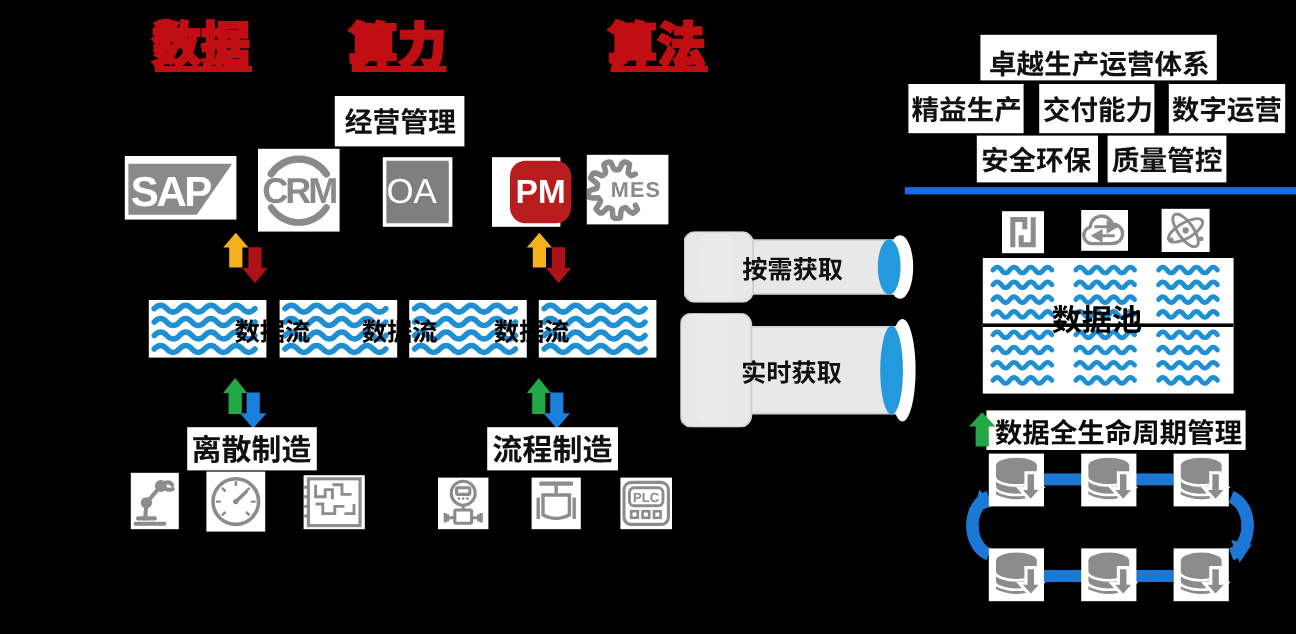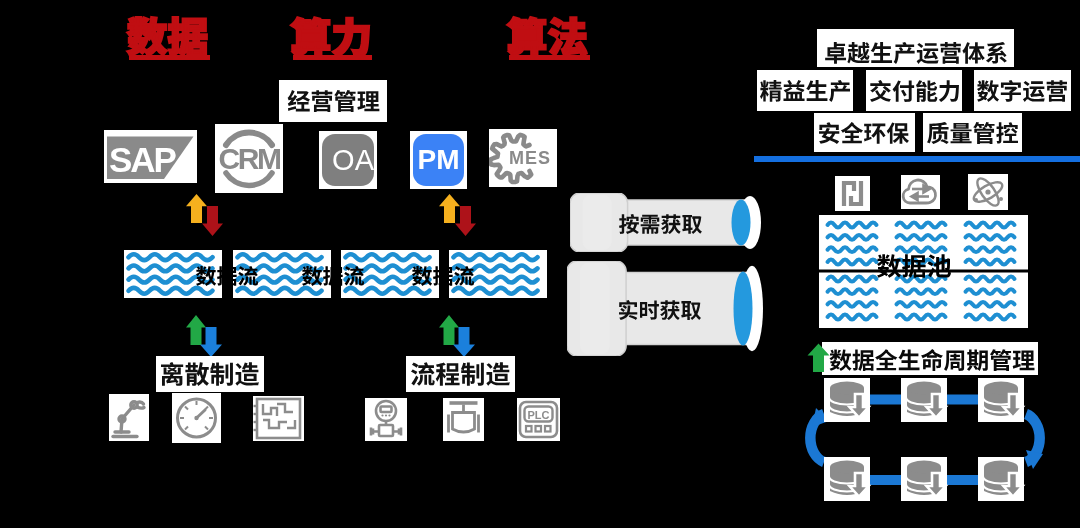--- a/index.html
+++ b/index.html
@@ -27,23 +27,23 @@
 <polygon points="3,6.5 89.5,6.5 60,49 3,49" fill="#8A8A8A"></polygon>
 <text x="5" y="42" font-family="Liberation Sans,sans-serif" font-weight="bold" font-size="35" fill="#fff" letter-spacing="-2">SAP</text>
 </svg>
 <div class="wb" style="left:215px;top:124px;width:68px;height:69px"></div>
 <svg style="position:absolute;left:215px;top:124px" width="68" height="69" viewBox="0 0 68 69">
 <path d="M11 21 A27.5 27.5 0 0 1 57 21" fill="none" stroke="#8A8A8A" stroke-width="6" stroke-linecap="round"></path>
 <path d="M11 49 A27.5 27.5 0 0 0 57 49" fill="none" stroke="#8A8A8A" stroke-width="5.6" stroke-linecap="round"></path>
 <text x="34" y="45" text-anchor="middle" font-family="Liberation Sans,sans-serif" font-weight="bold" font-size="30" fill="#8A8A8A" letter-spacing="-2.5">CRM</text>
 </svg>
 <div class="wb" style="left:319px;top:131px;width:58px;height:58px"></div>
-<div style="position:absolute;left:322px;top:134px;width:52px;height:52px;background:#7F7F7F;border-radius:13px;color:#fff;font-size:29px;text-align:right;line-height:52px;font-family:'Liberation Sans',sans-serif">OA</div>
+<div style="position:absolute;left:322px;top:134px;width:52px;height:52px;background:#7F7F7F;border-radius:1px;color:#fff;font-size:29px;text-align:left;line-height:52px;font-family:'Liberation Sans',sans-serif">OA</div>
 <div class="wb" style="left:410px;top:131px;width:57px;height:58px"></div>
-<div style="position:absolute;left:413px;top:134px;width:51px;height:52px;background:#3b82f6;border-radius:13px;color:#fff;font-size:28px;font-weight:bold;text-align:center;line-height:52px;font-family:'Liberation Sans',sans-serif">PM</div>
+<div style="position:absolute;left:425px;top:134px;width:51px;height:52px;background:#b91c1c;border-radius:13px;color:#fff;font-size:28px;font-weight:bold;text-align:center;line-height:52px;font-family:'Liberation Sans',sans-serif">PM</div>
 <div class="wb" style="left:489px;top:129px;width:68px;height:58px"></div>
 <svg style="position:absolute;left:489px;top:129px" width="68" height="58" viewBox="0 0 68 58">
 <path d="M40.5 42.0 L42.2 45.5 L41.1 46.8 L39.9 47.8 L38.5 48.7 L35.8 47.3 L32.5 44.0 L31.4 44.2 L30.3 44.6 L29.3 45.0 L28.5 47.0 L28.0 52.3 L26.4 52.9 L24.8 53.0 L23.1 52.9 L21.7 51.6 L21.3 45.9 L20.4 44.9 L19.4 44.5 L18.3 44.1 L17.0 44.3 L13.0 48.4 L11.1 48.5 L9.8 47.5 L8.6 46.4 L7.7 45.0 L10.7 40.5 L11.4 38.5 L10.9 37.5 L10.3 36.6 L9.6 35.7 L4.9 36.1 L2.0 35.4 L1.5 33.9 L1.2 32.2 L1.2 30.6 L4.7 29.0 L8.4 27.9 L8.6 26.8 L8.8 25.7 L9.0 24.5 L6.9 22.6 L3.2 19.6 L3.7 18.0 L4.5 16.6 L5.4 15.3 L7.8 15.1 L12.5 17.5 L13.7 17.0 L14.5 16.2 L15.4 15.5 L15.7 13.9 L14.2 8.4 L15.3 7.1 L16.8 6.5 L18.4 6.0 L20.1 6.3 L22.4 11.5 L23.7 12.5 L24.8 12.5 L26.0 12.5 L27.1 12.2 L29.3 7.3 L31.2 5.9 L32.8 6.3 L34.3 6.9 L35.6 7.8 L34.8 12.4 L34.4 15.3 L35.2 16.0 L36.1 16.8 L37.0 17.4 L40.5 16.0" fill="none" stroke="#8A8A8A" stroke-width="4.6" stroke-linejoin="round" stroke-linecap="round"></path>
 <text x="20" y="35" font-family="Liberation Sans,sans-serif" font-weight="bold" font-size="18" fill="#8A8A8A" letter-spacing="1">MES</text>
 </svg>
 <svg style="position:absolute;left:0;top:0" width="1080" height="528" viewBox="0 0 1080 528">
 <polygon points="196.5,194.0 207.0,206.2 202.0,206.2 202.0,223.0 191.0,223.0 191.0,206.2 186.0,206.2" fill="#F5B01E"></polygon>
 <polygon points="207.0,206.0 218.0,206.0 218.0,223.4 223.0,223.4 212.5,236.0 202.0,223.4 207.0,223.4" fill="#AD1219"></polygon>
 <polygon points="449.5,194.0 460.0,206.2 455.0,206.2 455.0,223.0 444.0,223.0 444.0,206.2 439.0,206.2" fill="#F5B01E"></polygon>
 <polygon points="460.0,206.0 471.0,206.0 471.0,223.4 476.0,223.4 465.5,236.0 455.0,223.4 460.0,223.4" fill="#AD1219"></polygon>

